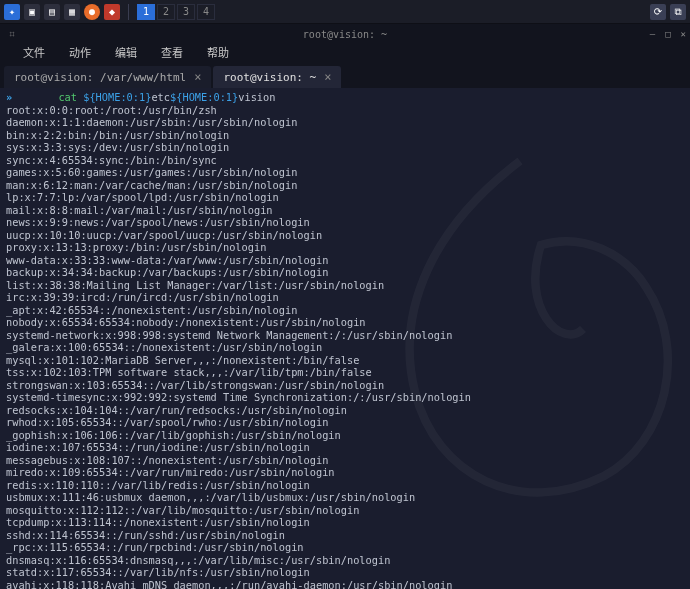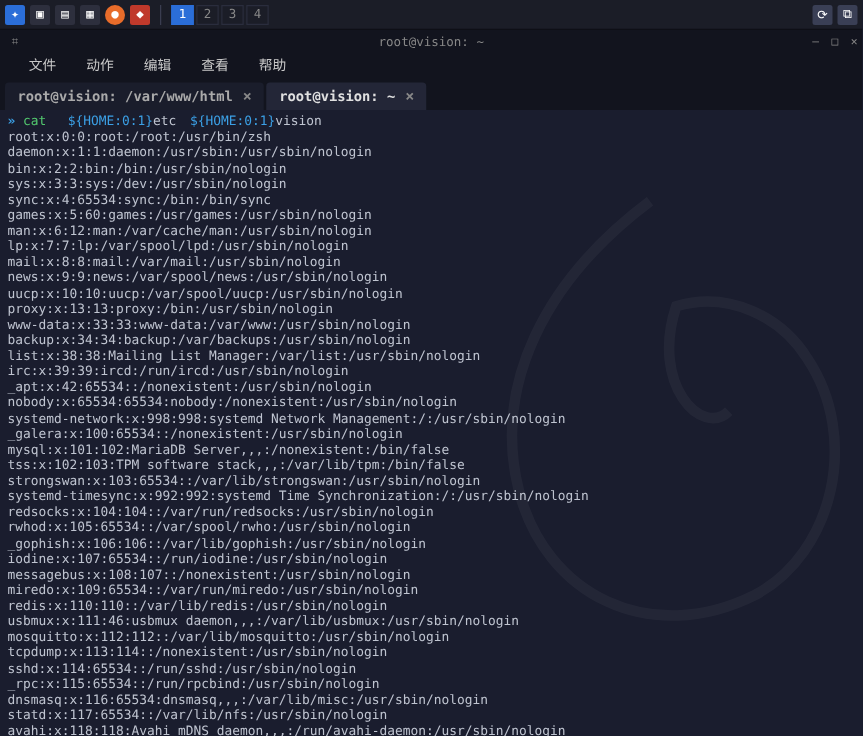--- a/index.html
+++ b/index.html
@@ -16,27 +16,27 @@
   .ws { display:flex; gap:2px; }
   .ws-item { width:18px; height:16px; display:flex; align-items:center; justify-content:center; font-size:10px; color:#888; border:1px solid #2a2d3d; cursor:pointer; }
   .ws-item.active { background:#2b6ed8; color:#fff; border-color:#2b6ed8; }
   .tb-right { margin-left:auto; display:flex; gap:4px; }
   .titlebar { height:20px; background:#12141e; display:flex; align-items:center; justify-content:center; position:relative; }
   .titlebar-icon { position:absolute; left:6px; width:12px; height:12px; display:flex; align-items:center; justify-content:center; font-size:9px; color:#888; }
   .titlebar-txt { font-size:10px; color:#888; }
   .win-ctrl { position:absolute; right:4px; display:flex; gap:10px; font-size:9px; color:#888; }
   .menubar { height:20px; background:#12141e; display:flex; align-items:flex-start; padding:0 23px; gap:24px; font-size:11px; color:#c8c8c8; font-family:"Noto Sans CJK SC",sans-serif; }
   .tabs { height:24px; background:#12141e; display:flex; align-items:flex-end; padding-left:4px; gap:2px; }
-  .tab { height:22px; padding:0 10px; display:flex; align-items:center; gap:8px; font-size:11px; color:#aaa; background:#1a1d2b; border-radius:3px 3px 0 0; cursor:pointer;font-weight:bold; }
+  .tab { height:22px; padding:0 10px; display:flex; align-items:center; gap:8px; font-size:11px; color:#aaa; background:#1a1d2b; border-radius:3px 3px 0 0; cursor:pointer; }
   .tab.active { background:#232637; color:#e0e0e0; }
   .tab-x { font-size:12px; color:#888; }
   .terminal { padding:3px 6px; font-size:10.3px; line-height:12.5px; white-space:pre; color:#bfc4d0; background:#1a1d2e; height:calc(589px - 24px - 20px - 20px - 24px); overflow:hidden; }
   .prompt-sym { color:#3ba0e6; font-weight:bold; }
-  .cmd { color:#52c76e; }
-  .var { color:#3ba0e6;margin-left:11px; }
+  .cmd { color:#52c76e;margin-left:40px; }
+  .var { color:#3ba0e6; }
   .dragon { position:absolute; right:-40px; top:140px; width:420px; height:420px; opacity:0.04; pointer-events:none; }
   .menu-item, .tb-icon, .ws-item, .tab, .tab-x, .win-ctrl span { cursor:pointer; }
 </style>
 </head>
 <body>
 
 <svg class="dragon" viewBox="0 0 100 100">
   <path d="M50 5 C30 20 20 40 25 60 C30 80 50 90 70 80 C85 72 90 50 80 35 C75 27 65 22 55 25 C50 40 60 50 65 45" stroke="#fff" stroke-width="2" fill="none"></path>
 </svg>
 

